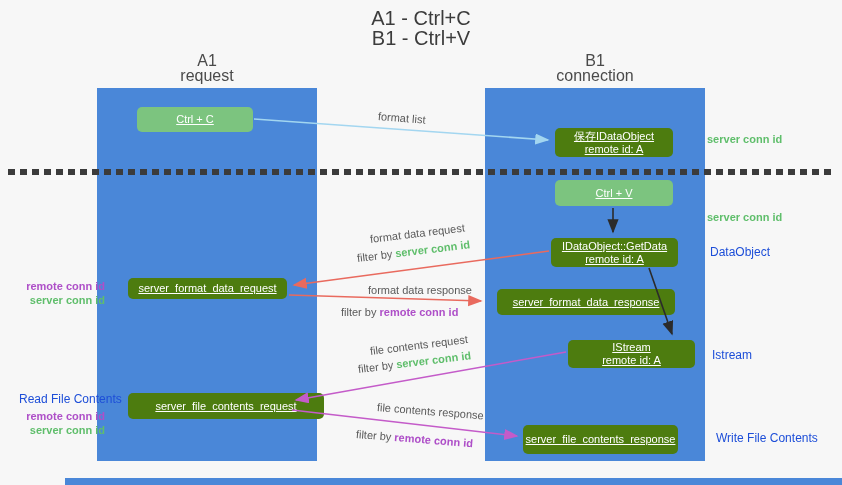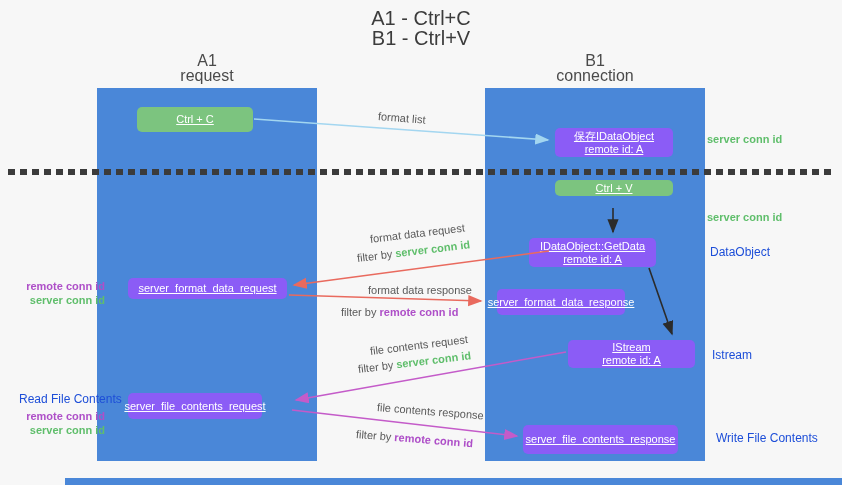--- a/index.html
+++ b/index.html
@@ -24,21 +24,21 @@
     font-size:16px;line-height:15px;color:#4a4a4a;
   }
   .node{
     box-sizing:border-box;display:flex;flex-direction:column;
     align-items:center;justify-content:center;
     color:#ffffff;font-size:11px;line-height:13px;text-align:center;
     border-radius:5px;
     text-decoration:underline;
   }
   .node-green{background:#7CC47F;}
-  .node-orange{background:#8b5cf6;}
+  .node-orange{background:#4d7c0f;}
   .lbl{font-size:11px;color:#5a5a5a;white-space:nowrap;}
   .lbl .green{color:#5FBE6B;font-weight:bold;}
   .lbl .purple{color:#AE4FC8;font-weight:bold;}
   .side-green{font-size:11px;font-weight:bold;color:#5FBE6B;white-space:nowrap;}
   .side-purple{font-size:11px;font-weight:bold;color:#AE4FC8;white-space:nowrap;}
   .side-gray{font-size:12px;color:#1d4ed8;white-space:nowrap;}
   .rot-up{transform:rotate(-7deg);transform-origin:left center;}
   .rot-dn{transform:rotate(4.5deg);transform-origin:left center;}
   .align-r{text-align:right;}
   svg.overlay{position:absolute;left:0;top:0;pointer-events:none;}
@@ -63,36 +63,36 @@
 
 <div class="abs lane lane-left"></div>
 <div class="abs lane lane-right"></div>
 
 <div class="abs node node-green" style="left:137px;top:107px;width:116px;height:25px;">
   <div>Ctrl + C</div>
 </div>
 <div class="abs node node-orange" style="left:128px;top:278px;width:159px;height:21px;">
   <div>server_format_data_request</div>
 </div>
-<div class="abs node node-orange" style="left:128px;top:393px;width:134px;height:26px;">
+<div class="abs node node-orange" style="left:128px;top:393px;width:196px;height:26px;">
   <div>server_file_contents_request</div>
 </div>
 
 <div class="abs node node-orange" style="left:555px;top:128px;width:118px;height:29px;">
   <div>保存IDataObject</div>
   <div>remote id: A</div>
 </div>
-<div class="abs node node-green" style="left:555px;top:180px;width:118px;height:16px;">
+<div class="abs node node-green" style="left:555px;top:180px;width:118px;height:26px;">
   <div>Ctrl + V</div>
 </div>
-<div class="abs node node-orange" style="left:529px;top:238px;width:127px;height:29px;">
+<div class="abs node node-orange" style="left:551px;top:238px;width:127px;height:29px;">
   <div>IDataObject::GetData</div>
   <div>remote id: A</div>
 </div>
-<div class="abs node node-orange" style="left:497px;top:289px;width:128px;height:26px;">
+<div class="abs node node-orange" style="left:497px;top:289px;width:178px;height:26px;">
   <div>server_format_data_response</div>
 </div>
 <div class="abs node node-orange" style="left:568px;top:340px;width:127px;height:28px;">
   <div>IStream</div>
   <div>remote id: A</div>
 </div>
 <div class="abs node node-orange" style="left:523px;top:425px;width:155px;height:29px;">
   <div>server_file_contents_response</div>
 </div>
 

